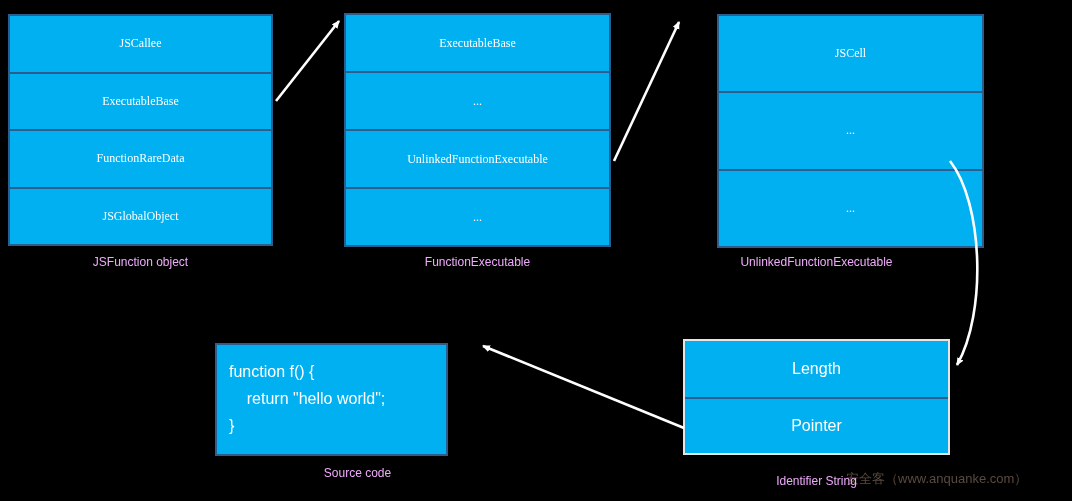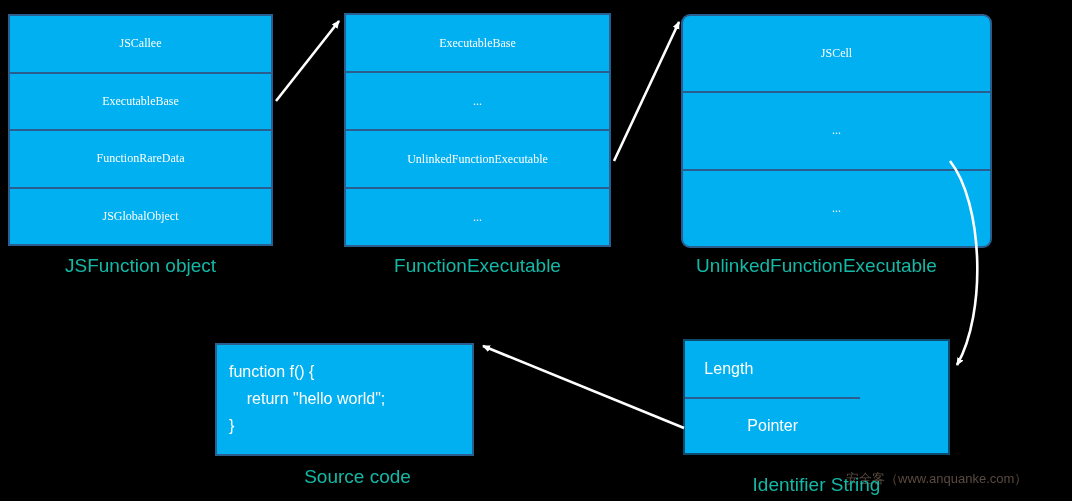--- a/index.html
+++ b/index.html
@@ -16,47 +16,47 @@
     background: #00b0f0; border: 2px solid #2a5e8e; z-index: 2;
   }
   .struct .row {
     flex: 1; display: flex; align-items: center; justify-content: center;
     color: #ffffff; font-size: 12px; border-top: 2px solid #2a5e8e; font-family: Liberation Serif, serif;
   }
   .struct .row:first-child { border-top: none; }
 
   #box-jsfunction { left: 8px;   top: 14px; width: 265px; height: 232px; }
   #box-funcexec   { left: 344px; top: 13px; width: 267px; height: 234px; }
-  #box-unlinked   { left: 681px; top: 14px; width: 311px; height: 234px; border-radius: 9px; }
+  #box-unlinked   { left: 717px; top: 14px; width: 267px; height: 234px; }
 
   
   #box-idstring {
     position: absolute; left: 683px; top: 339px; width: 267px; height: 116px;
-    background: #00b0f0; border: 2px solid #0c4a6e;
-    display: grid; grid-template-columns: 1fr 1fr 1fr; grid-template-rows: 1fr 1fr;
+    background: #00b0f0; border: 2px solid #e5e5e5;
+    display: grid; grid-template-columns: 1fr; grid-template-rows: 1fr 1fr;
     z-index: 2;
   }
   #box-idstring .cell {
     display: flex; align-items: center; justify-content: center;
     color: #fff; font-size: 16px;
   }
   .cell-flag { border-left: 2px solid #2a5e8e; }
   .cell-pointer { grid-column: 1 / 3; border-top: 2px solid #2a5e8e; }
 
   
   #box-source {
-    position: absolute; left: 215px; top: 343px; width: 259px; height: 113px;
+    position: absolute; left: 215px; top: 343px; width: 233px; height: 113px;
     background: #00b0f0; border: 2px solid #2a5e8e;
     color: #fff; font-size: 16px; padding: 13px 0 0 12px; z-index: 2;
   }
   #box-source .codeline { white-space: pre; line-height: 27px; }
 
   
   .caption {
-    position: absolute; color: #14b8a6; font-size: 19px;
+    position: absolute; color: #f0abfc; font-size: 12px;
     text-align: center; z-index: 4;
   }
   #cap-jsfunction { left: 8px;   top: 255px; width: 265px; }
   #cap-funcexec   { left: 344px; top: 255px; width: 267px; }
   #cap-unlinked   { left: 683px; top: 255px; width: 267px; }
   #cap-source     { left: 228px; top: 466px; width: 259px; }
   #cap-idstring   { left: 683px; top: 466px; width: 267px; margin-top: 8px; }
 
   
   .watermark {

